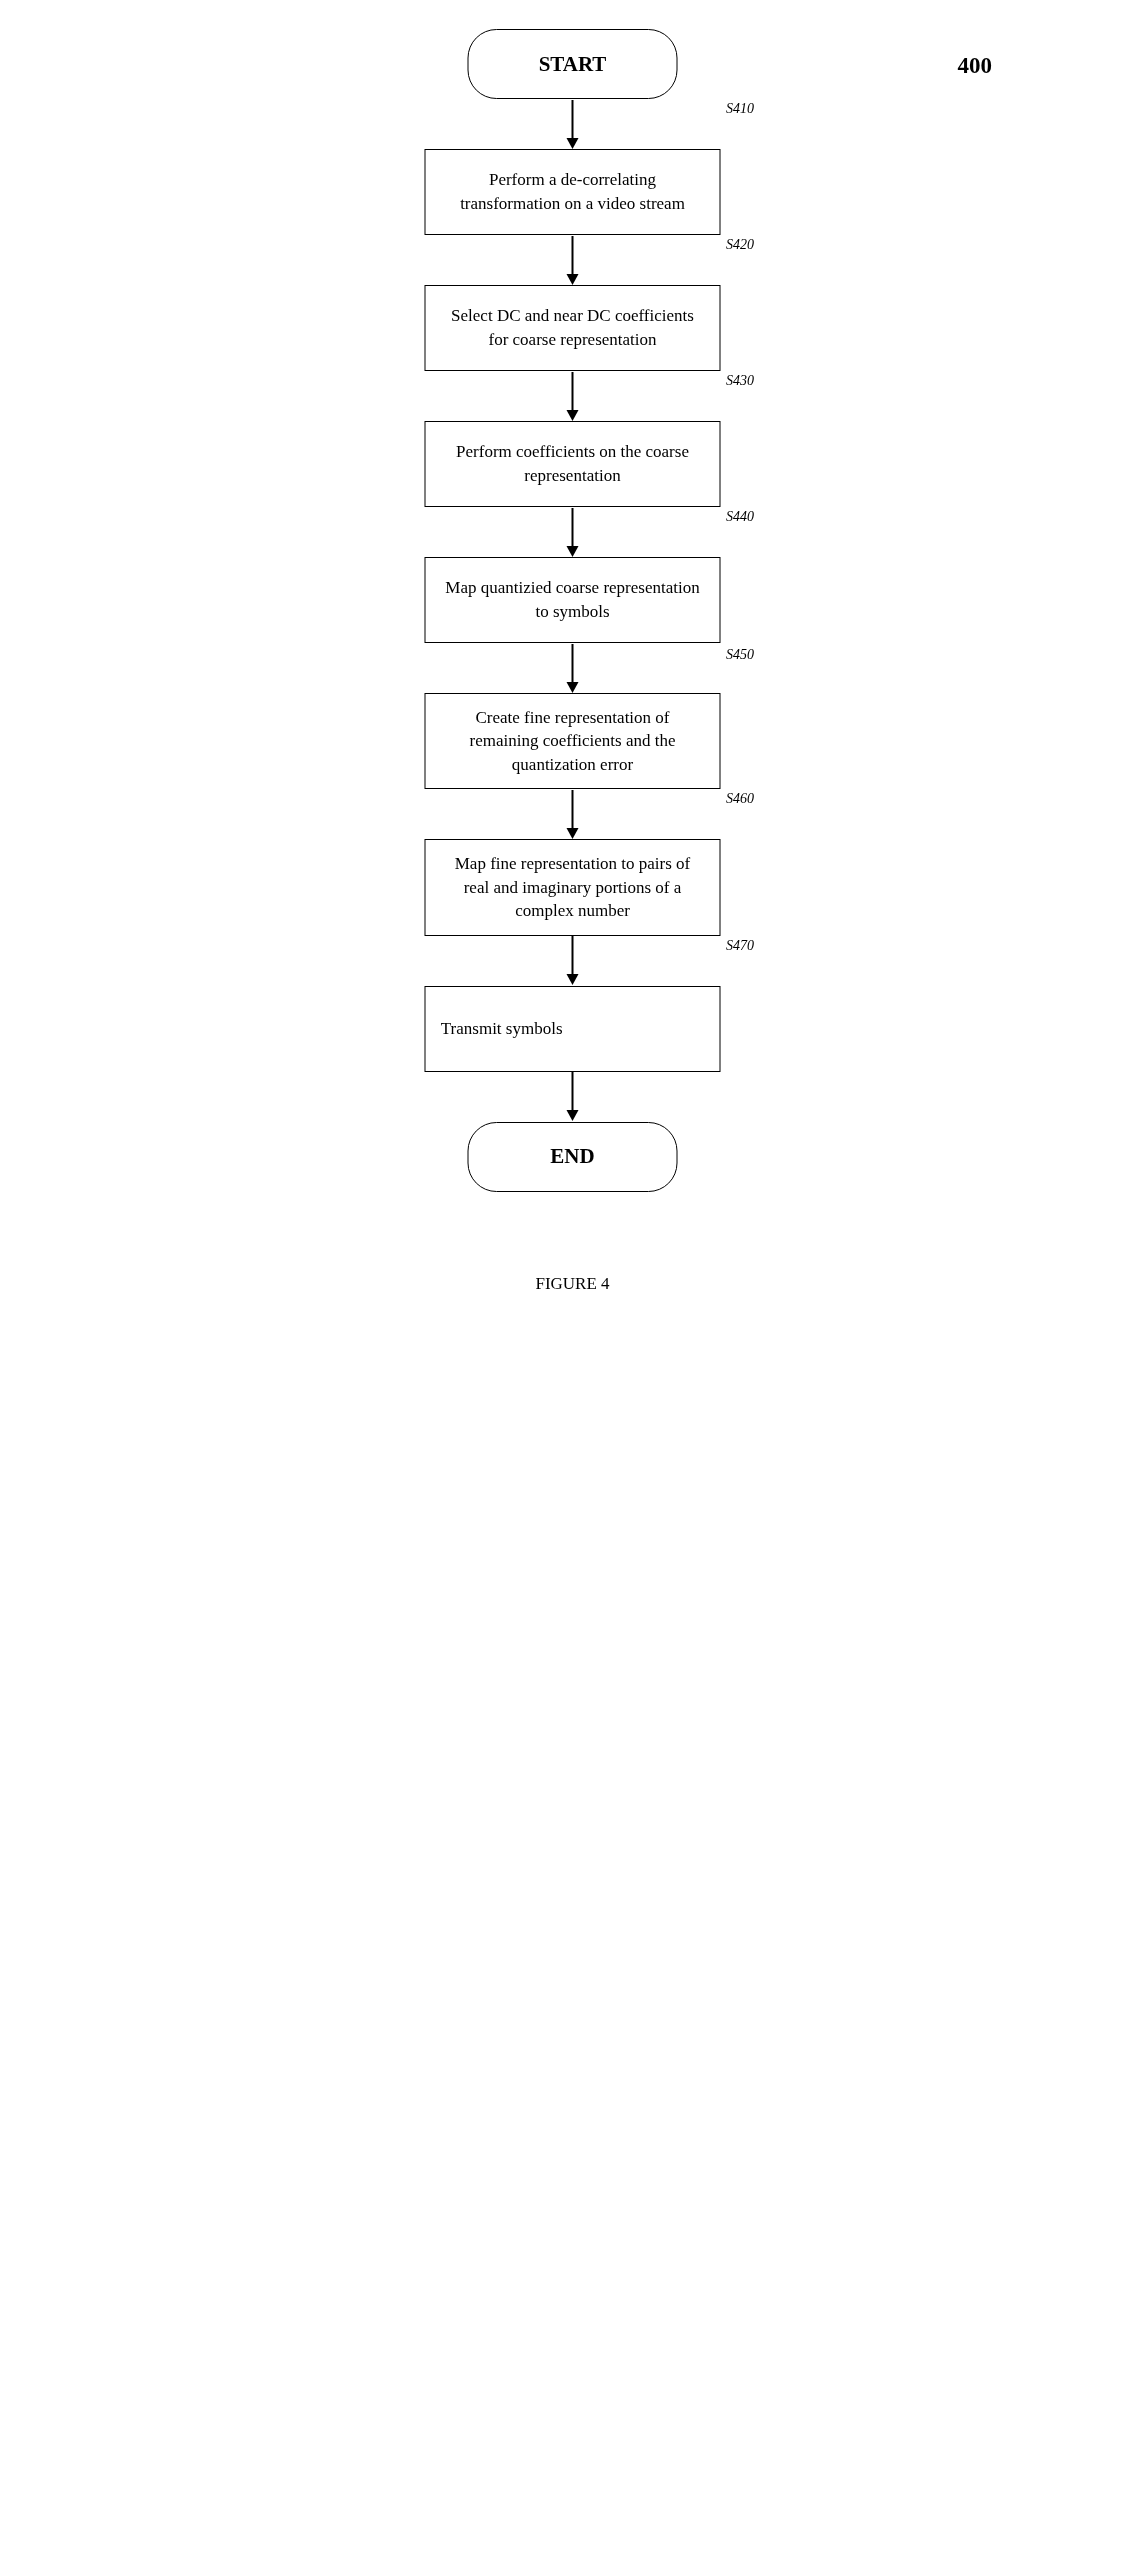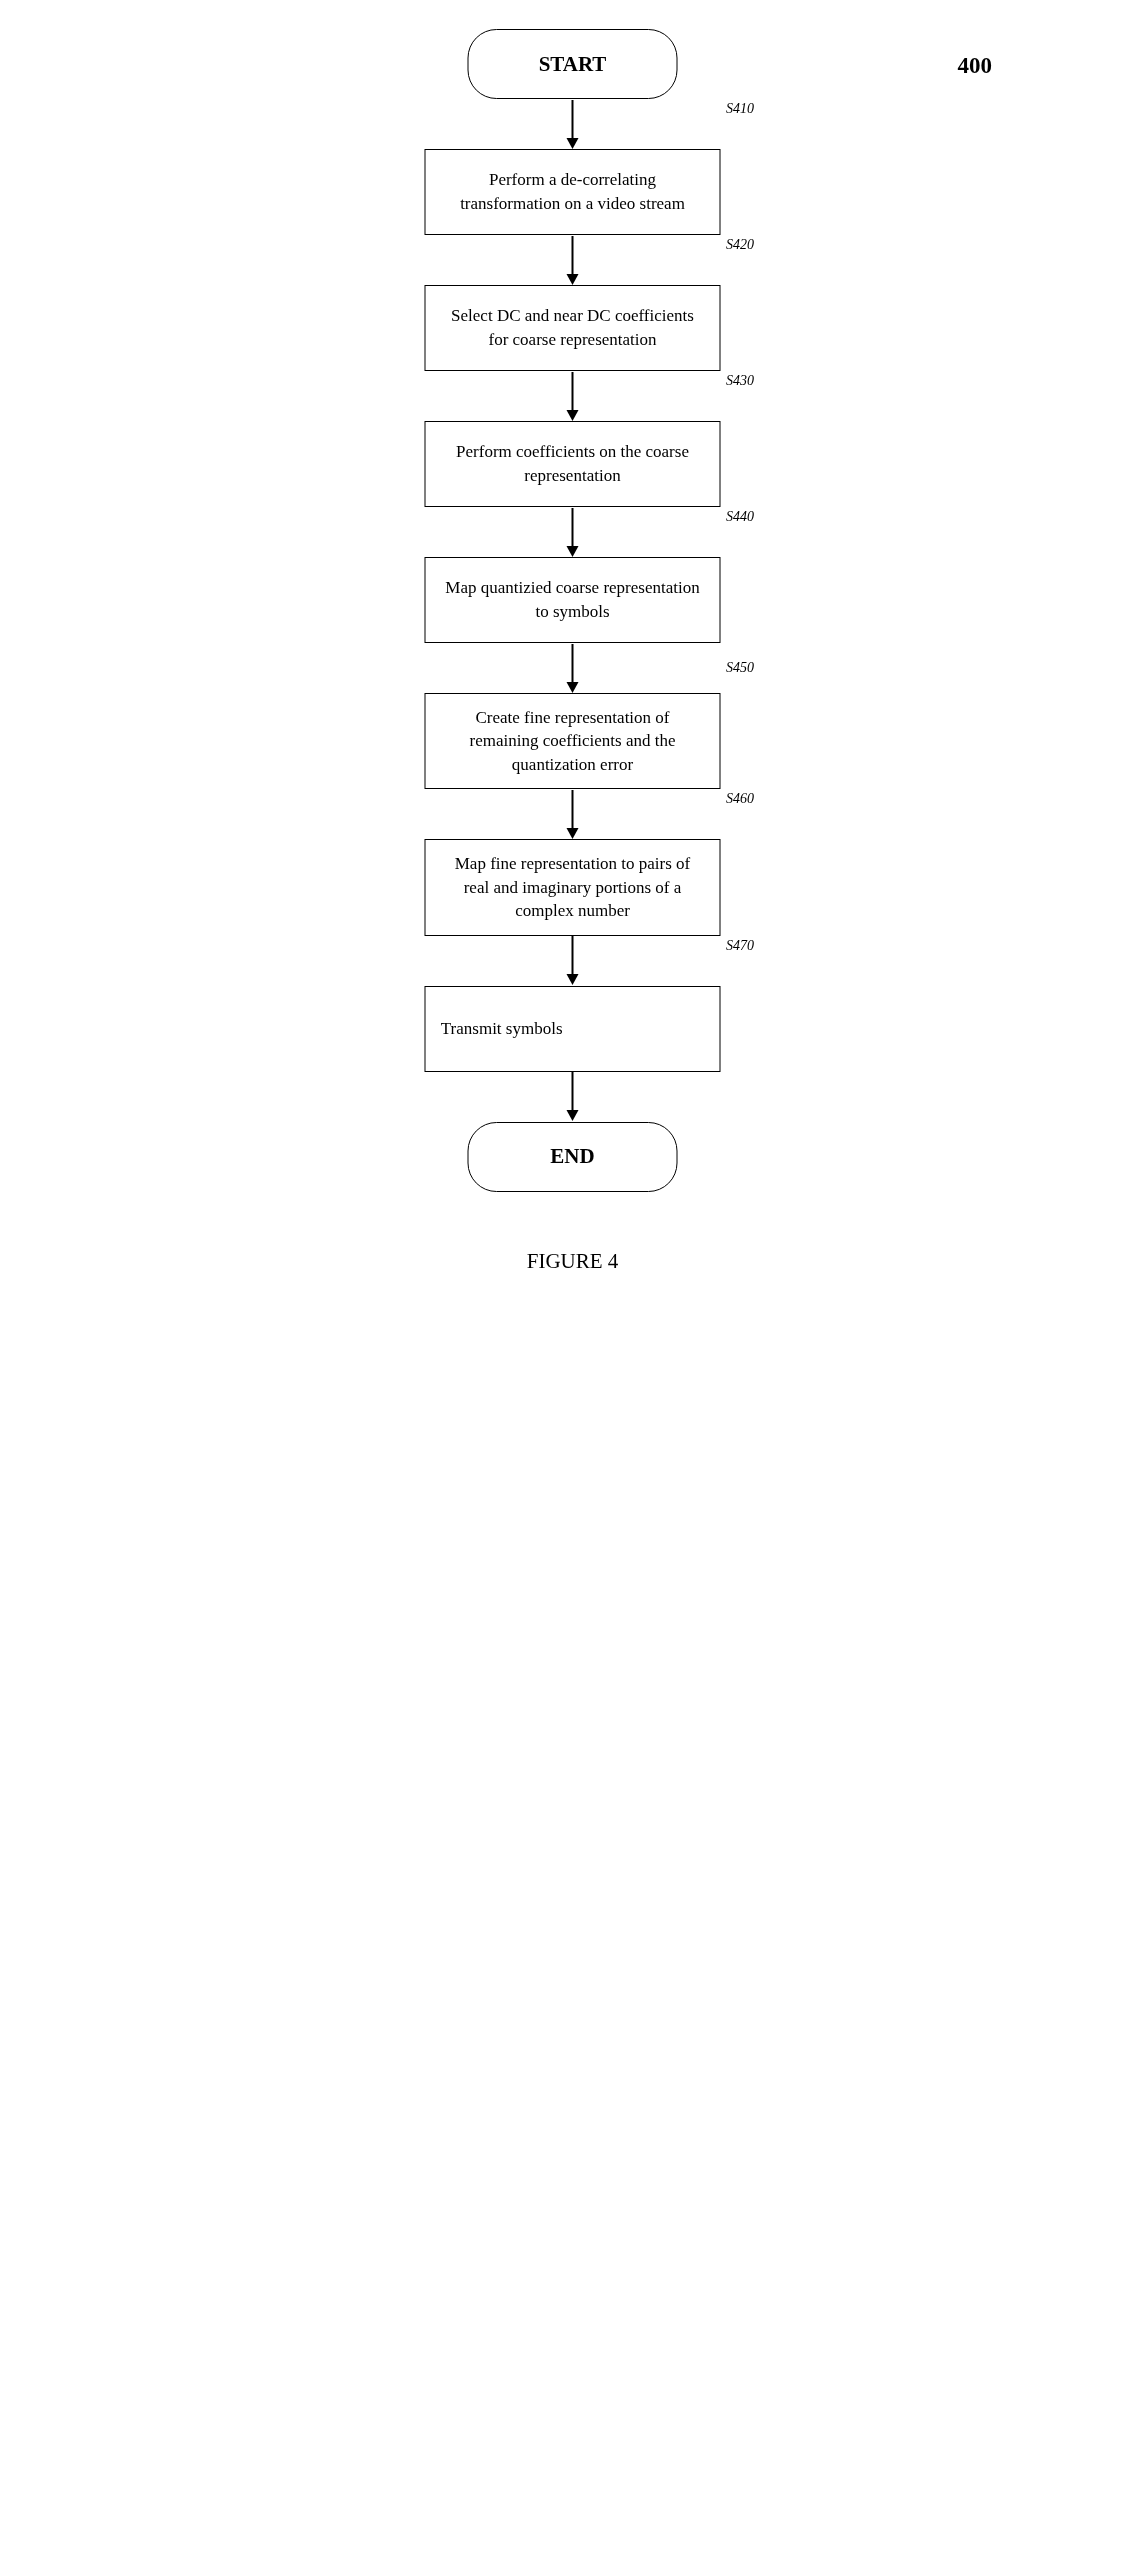--- a/index.html
+++ b/index.html
@@ -109,21 +109,21 @@
       right: 19px;
       font-size: 14px;
       font-style: italic;
     }
 
     
     .label-s410 { top: 1.9px; }
     .label-s420 { top: 1.9px; }
     .label-s430 { top: 1.9px; }
     .label-s440 { top: 1.9px; }
-    .label-s450 { top: 17px; }
+    .label-s450 { top: 4px; }
     .label-s460 { top: 1.9px; }
     .label-s470 { top: 1.9px; }
 
   </style>
 </head>
 <body>
 
 <div class="diagram-container">
 
   <div class="diagram-number">400</div>
@@ -222,18 +222,18 @@
       <div class="arrow-segment">
         <div class="v-line" style="height:38px;"></div>
         <div class="arrowhead-down"></div>
       </div>
     </div>
 
     <div class="pill-box">
       <span>END</span>
     </div>
 
-    <div style="margin-top: 57px; font-size: 21px; text-align:center;">FIGURE 4</div>
+    <div style="margin-top: 82px; font-size: 17px; text-align:center;">FIGURE 4</div>
 
   </div>
 
 </div>
 
 
 </body></html>

